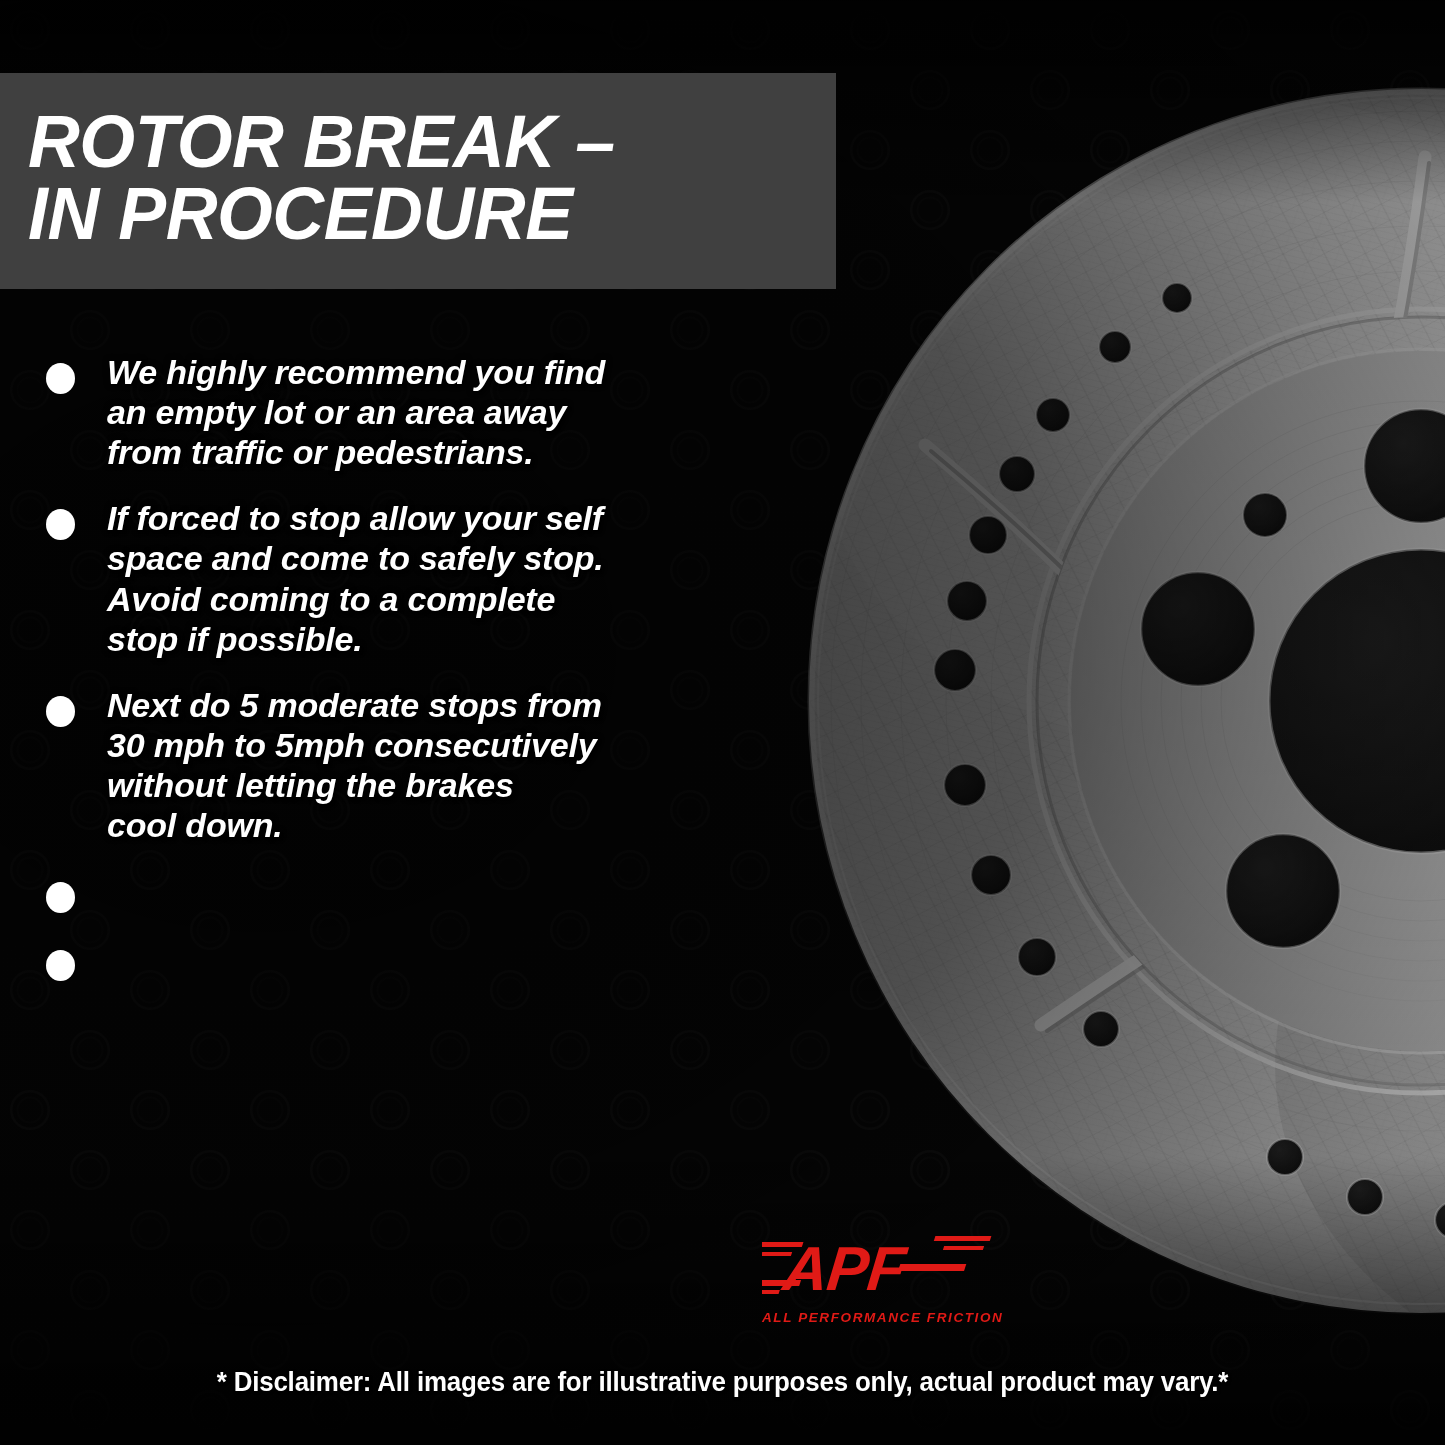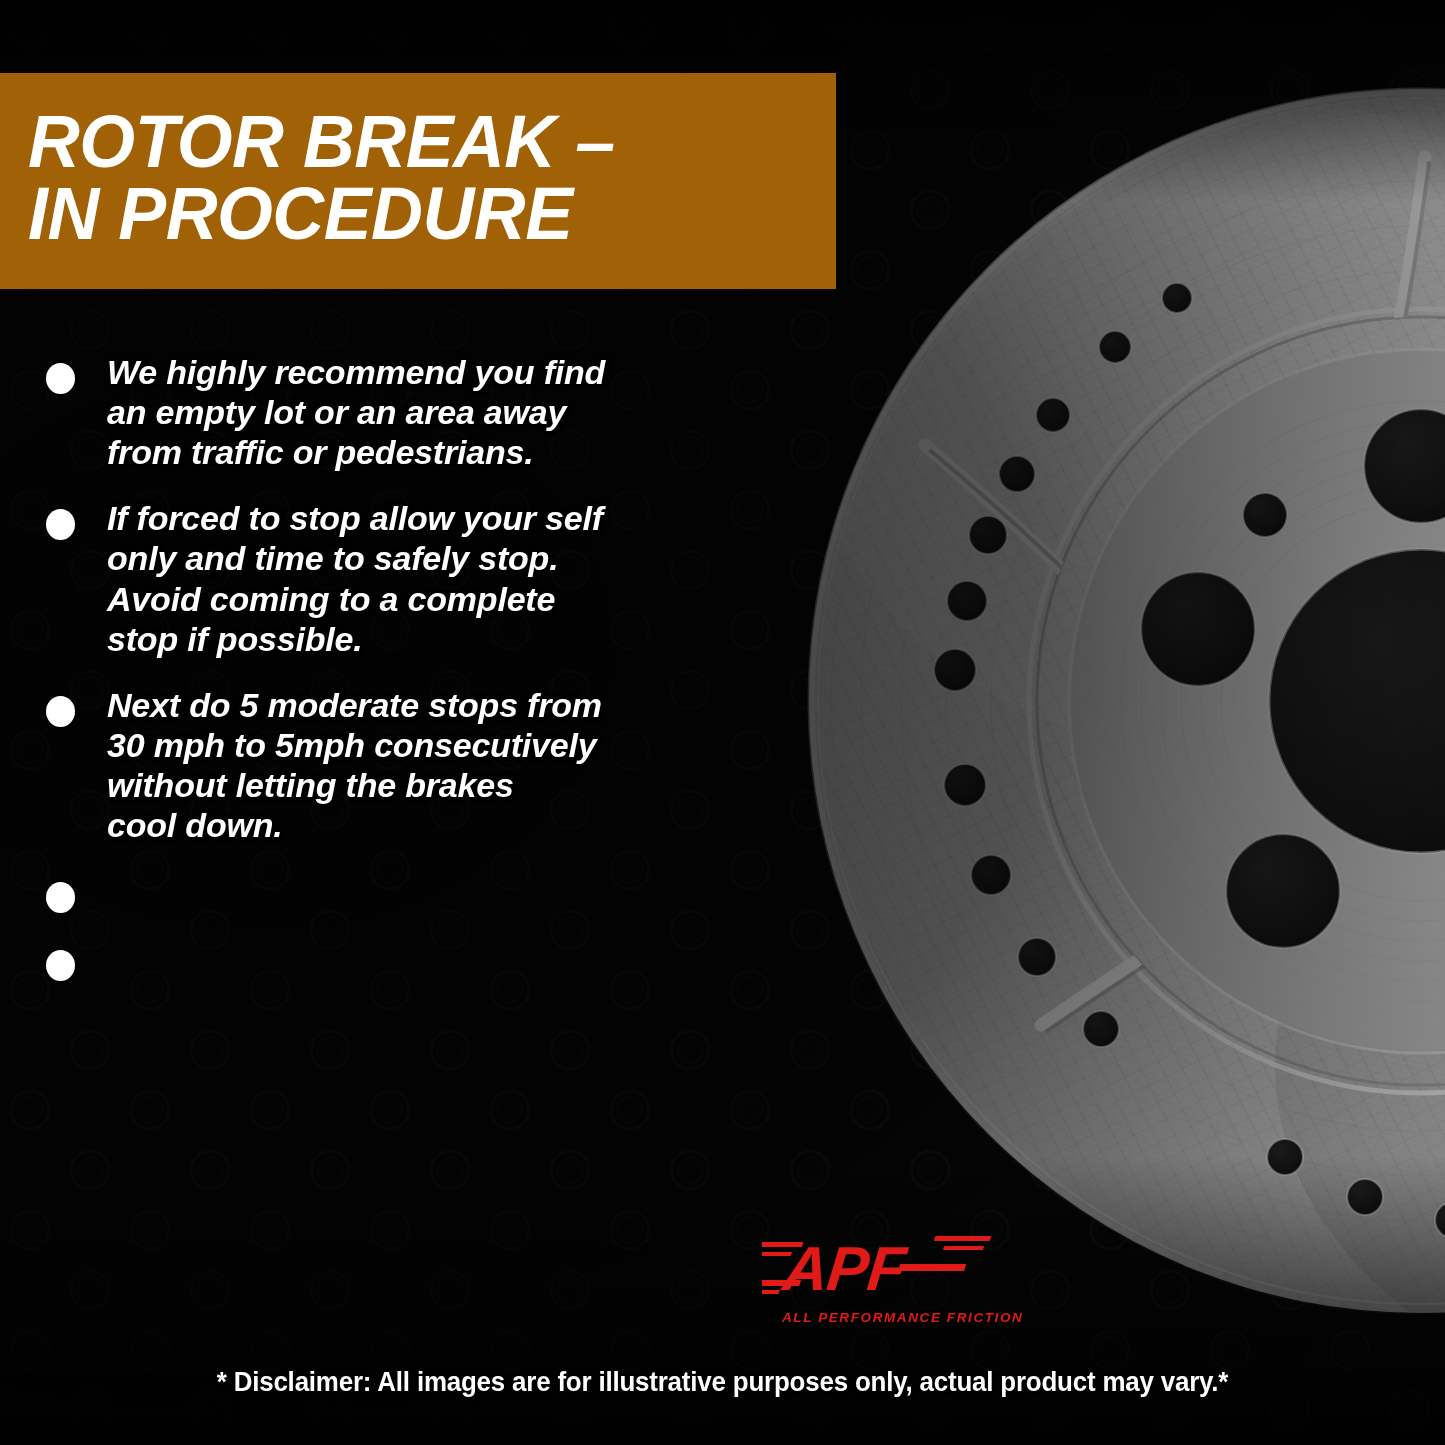--- a/index.html
+++ b/index.html
@@ -39,21 +39,21 @@
     width:1232px; height:1232px;
     pointer-events:none;
   }
   .rotor-svg{width:1232px;height:1232px;display:block;}
 
   
   .title-banner{
     position:absolute;
     left:0px; top:73px;
     width:836px; height:216px;
-    background:#a16207;
+    background:#404040;
     display:flex;
     flex-direction:column;
     justify-content:center;
     padding:4px 0 10px 28px;
   }
   .title-line{
     color:#ffffff;
     font-family:"Liberation Sans", sans-serif;
     font-weight:700;
     font-style:italic;
@@ -106,21 +106,20 @@
   .apf-tagline{
     margin-top:2px;
     text-align:center;
     color:#e01a16;
     font-family:"Liberation Sans", sans-serif;
     font-weight:700;
     font-style:italic;
     font-size:13.5px;
     letter-spacing:1.6px;
     white-space:nowrap;
-    margin-left:20px;
   }
 
   
   .disclaimer{
     position:absolute;
     left:0; right:0;
     top:1367px;
     text-align:center;
     color:#ffffff;
     font-family:"Liberation Sans", sans-serif;
@@ -311,21 +310,21 @@
       <span class="bullet-dot"></span>
       <span class="bullet-text">We highly recommend you find
 an empty lot or an area away
 from traffic or pedestrians.</span>
     </div>
 
 
     <div class="bullet-row">
       <span class="bullet-dot"></span>
       <span class="bullet-text">If forced to stop allow your self
-only and time to safely stop.
+space and come to safely stop.
 Avoid coming to a complete
 stop if possible.</span>
     </div>
 
     <div class="bullet-row">
       <span class="bullet-dot"></span>
       <span class="bullet-text">Next  do 5 moderate stops from
 30 mph to 5mph consecutively
 without letting the brakes
 cool down.</span>

